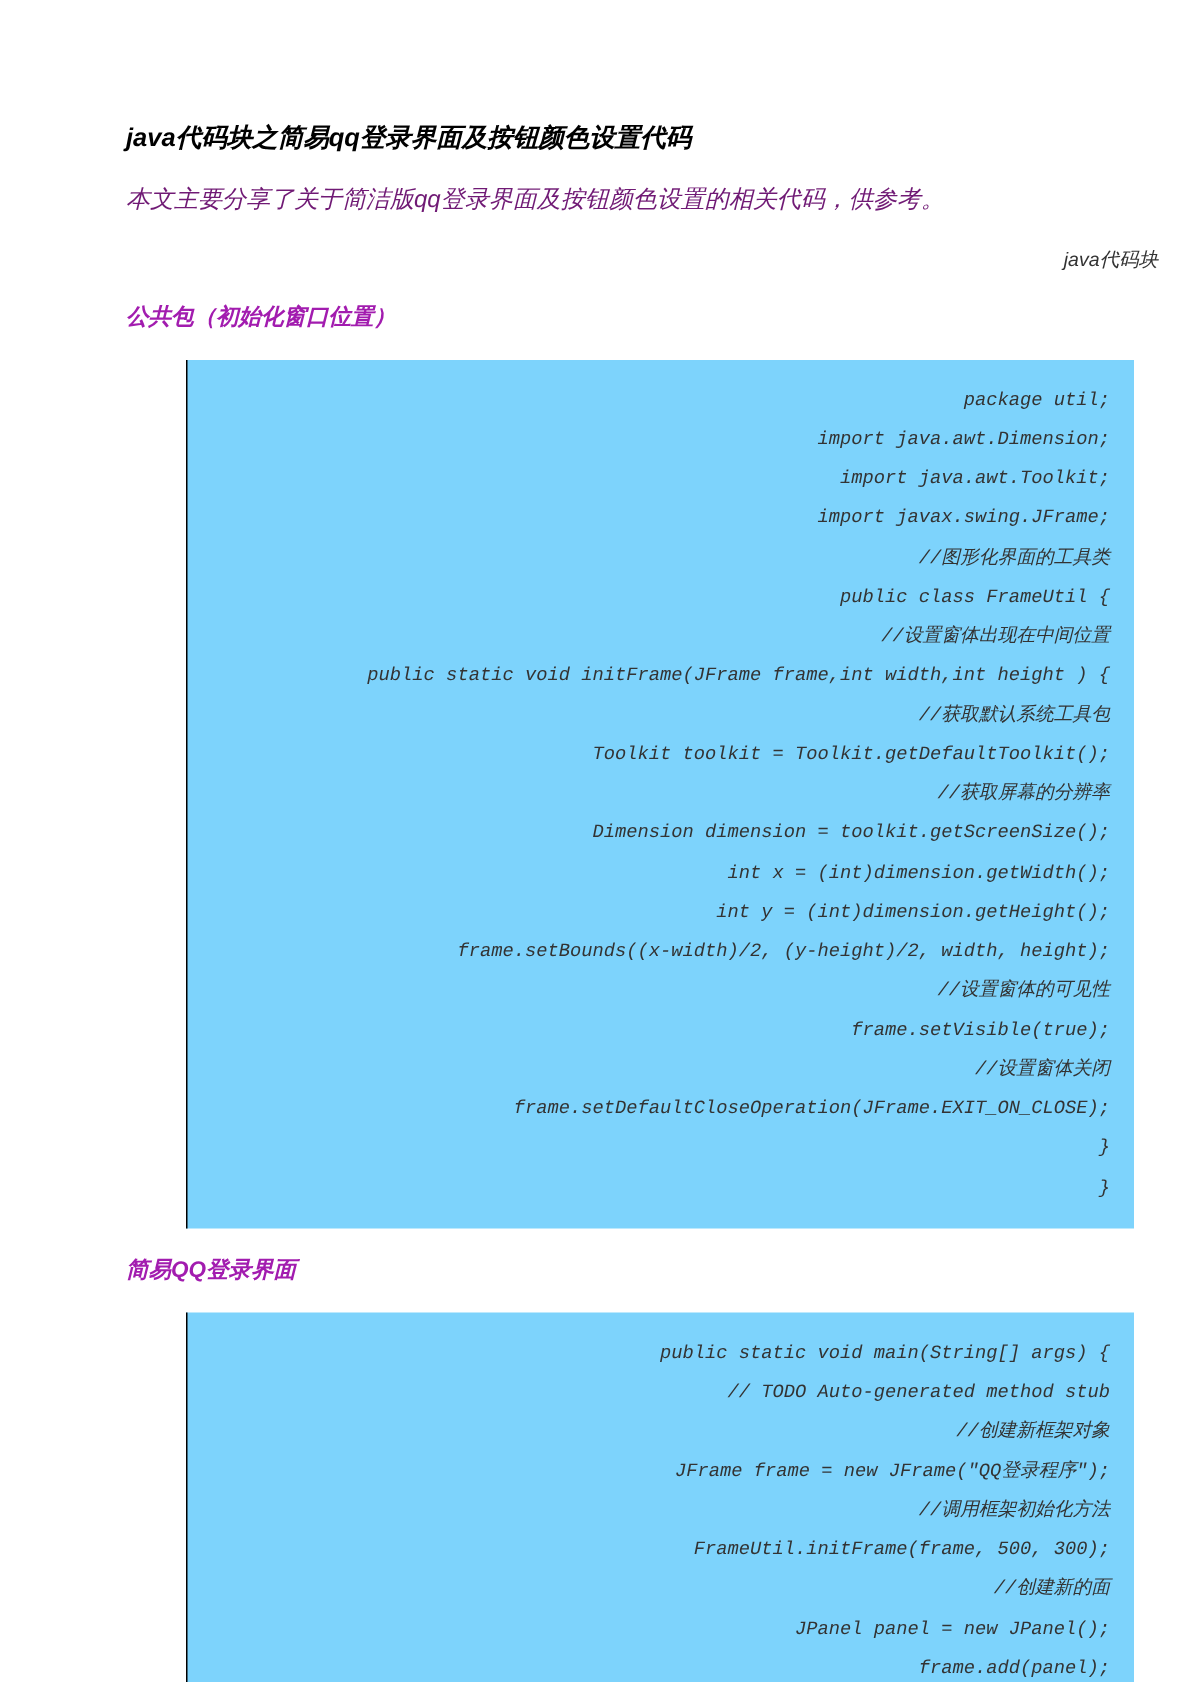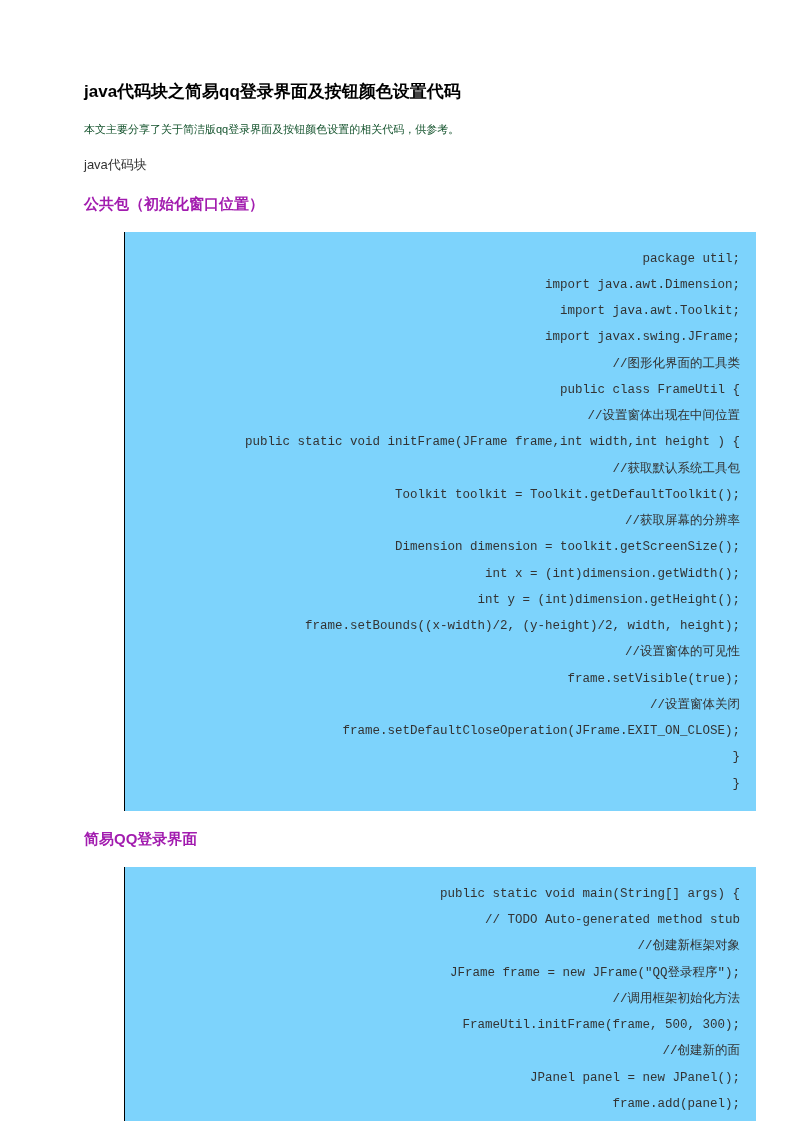--- a/index.html
+++ b/index.html
@@ -1,39 +1,40 @@
 <!DOCTYPE html>
 <html><head>
 <meta charset="utf-8">
 <style>
-  * { box-sizing: border-box; margin: 16px; padding: 0; }
+  * { box-sizing: border-box; margin: 16px; padding: 0; font-style: italic; }
   body {
     font-family: -apple-system, BlinkMacSystemFont, "Segoe UI", "Microsoft YaHei", sans-serif;
     background: #ffffff;
     color: #222;
     width: 792px;
     padding: 30px 36px;
     font-size: 13px;
     line-height: 1.6;
   }
   h1 {
     font-size: 17px;
     font-weight: 700;
     margin-bottom: 10px;
     color: #000;
   }
   .intro {
-    font-size: 11px;
-    color: #14532d;
+    font-size: 16px;
+    color: #701a75;
     margin-bottom: 14px;
   }
   .label {
     font-size: 13px;
     color: #333;
     margin-bottom: 14px;
+    text-align: right;
   }
   h2 {
     font-size: 15px;
     font-weight: 700;
     margin-bottom: 14px;
     color: #a21caf;
   }
   .code-block-wrap {
     margin-left: 40px;
     margin-bottom: 16px;

